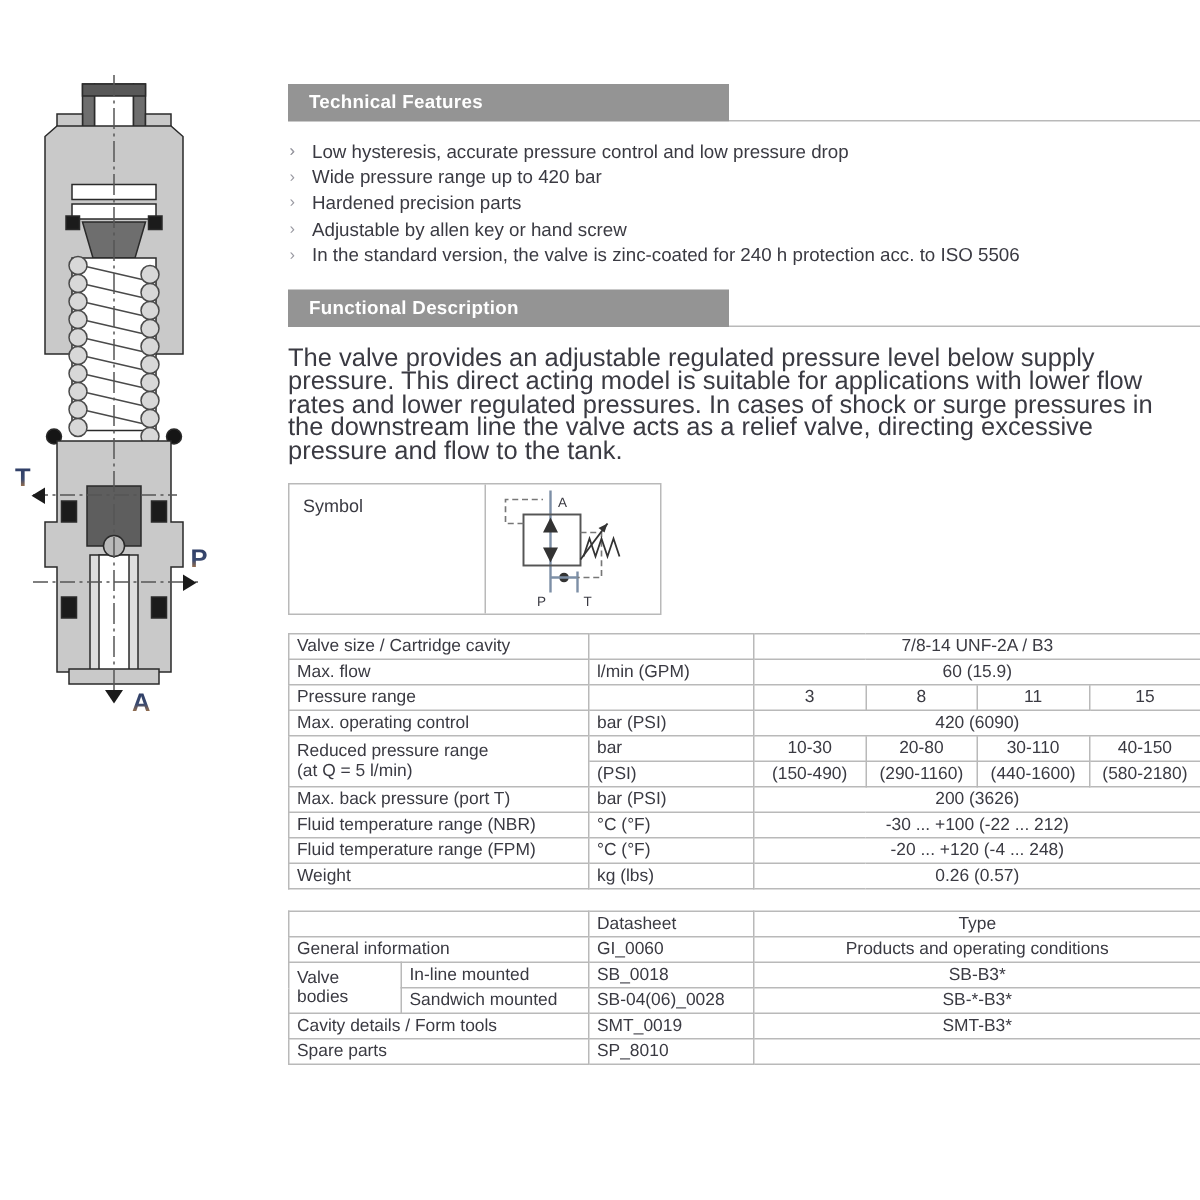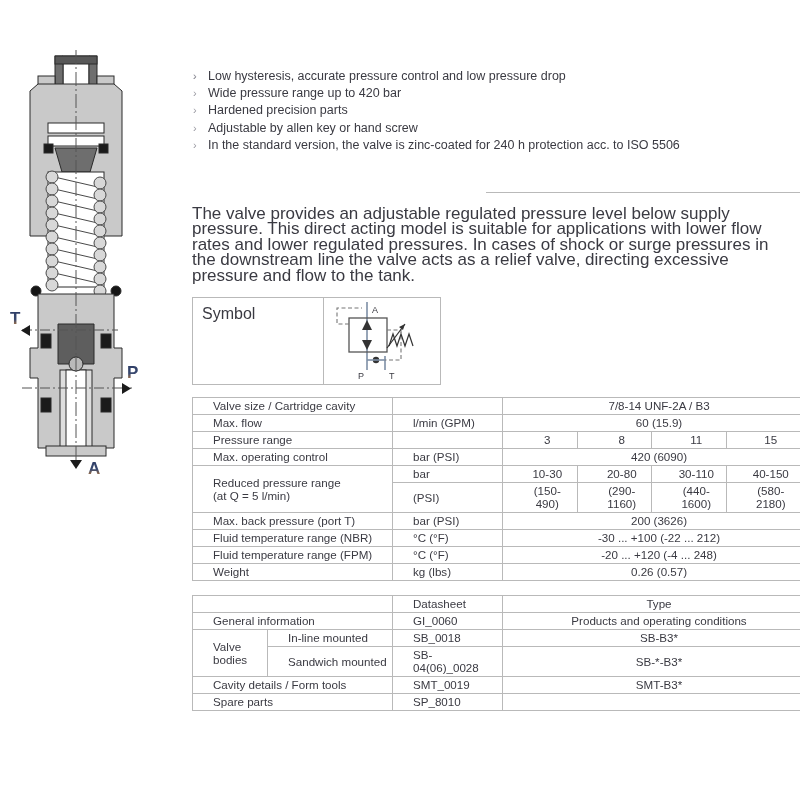--- a/index.html
+++ b/index.html
@@ -66,38 +66,38 @@
   .symbol-box {
     margin-top: 14px;
     width: 249px;
     height: 88px;
     border: 1px solid #b9b9b9;
     display: flex;
   }
   .symbol-label {
     width: 131px;
     border-right: 1px solid #b9b9b9;
-    font-size: 16px;
+    font-size: 12px;
     padding: 7px 0 0 9px;
     color: #3a3a42;
   }
   .symbol-art { flex: 1; position: relative; }
   .symbol-art svg { position: absolute; left: 50%; top: 50%; transform: translate(-50%,-50%); }
 
   
   table.dt {
     border-collapse: collapse;
     width: 608px;
     font-size: 11.6px;
     color: #3a3a42;
     table-layout: fixed;
   }
   table.dt td {
     border: 1px solid #b9b9b9;
-    padding: 1px 5px 2px 20px;
+    padding: 1px 5px 2px 5px;
     height: 16px;
     line-height: 13px;
     vertical-align: middle;
     background: #fff;
   }
   td.c { text-align: center; }
   td.l { text-align: left; }
   td.two { line-height: 12.6px; }
 
   .tbl1-wrap { margin-top: 12px; }
@@ -206,20 +206,24 @@
       <polygon points="70,412 82,412 76,421" fill="#1b1b1b"></polygon>
 
       <text x="10" y="276" font-family="Liberation Sans, sans-serif" font-size="17" font-weight="600" fill="url(#lblGrad)">T</text>
       <text x="127" y="330" font-family="Liberation Sans, sans-serif" font-size="17" font-weight="600" fill="url(#lblGrad)">P</text>
       <text x="88" y="426" font-family="Liberation Sans, sans-serif" font-size="17" font-weight="600" fill="url(#lblGrad)">A</text>
     </svg>
   </div>
 
   <div class="content">
 
+    <div class="sec-wrap">
+      <span class="sec-bar">Technical Features</span>
+      <span class="sec-rule"></span>
+    </div>
 
     <ul class="bullets">
       <li>
         <span class="chev">›</span>
       </li>
       <li>
         <span class="chev">›</span>
         <span>Low hysteresis, accurate pressure control and low pressure drop</span>
       </li>
       <li>
@@ -234,20 +238,21 @@
         <span class="chev">›</span>
         <span>Adjustable by allen key or hand screw</span>
       </li>
       <li>
         <span class="chev">›</span>
         <span>In the standard version, the valve is zinc-coated for 240 h protection acc. to ISO 5506</span>
       </li>
     </ul>
 
     <div class="sec-wrap" style="margin-top:14px;">
+      <span class="sec-bar">Functional Description</span>
       <span class="sec-rule"></span>
     </div>
 
     <p class="para">The valve provides an adjustable regulated pressure level below supply pressure. This direct acting model is suitable for applications with lower flow rates and lower regulated pressures. In cases of shock or surge pressures in the downstream line the valve acts as a relief valve, directing excessive pressure and flow to the tank.</p>
 
     <div class="symbol-box">
       <div class="symbol-label">Symbol</div>
       <div class="symbol-art">
         <svg width="106" height="82" viewBox="0 0 106 82" xmlns="http://www.w3.org/2000/svg">
 

